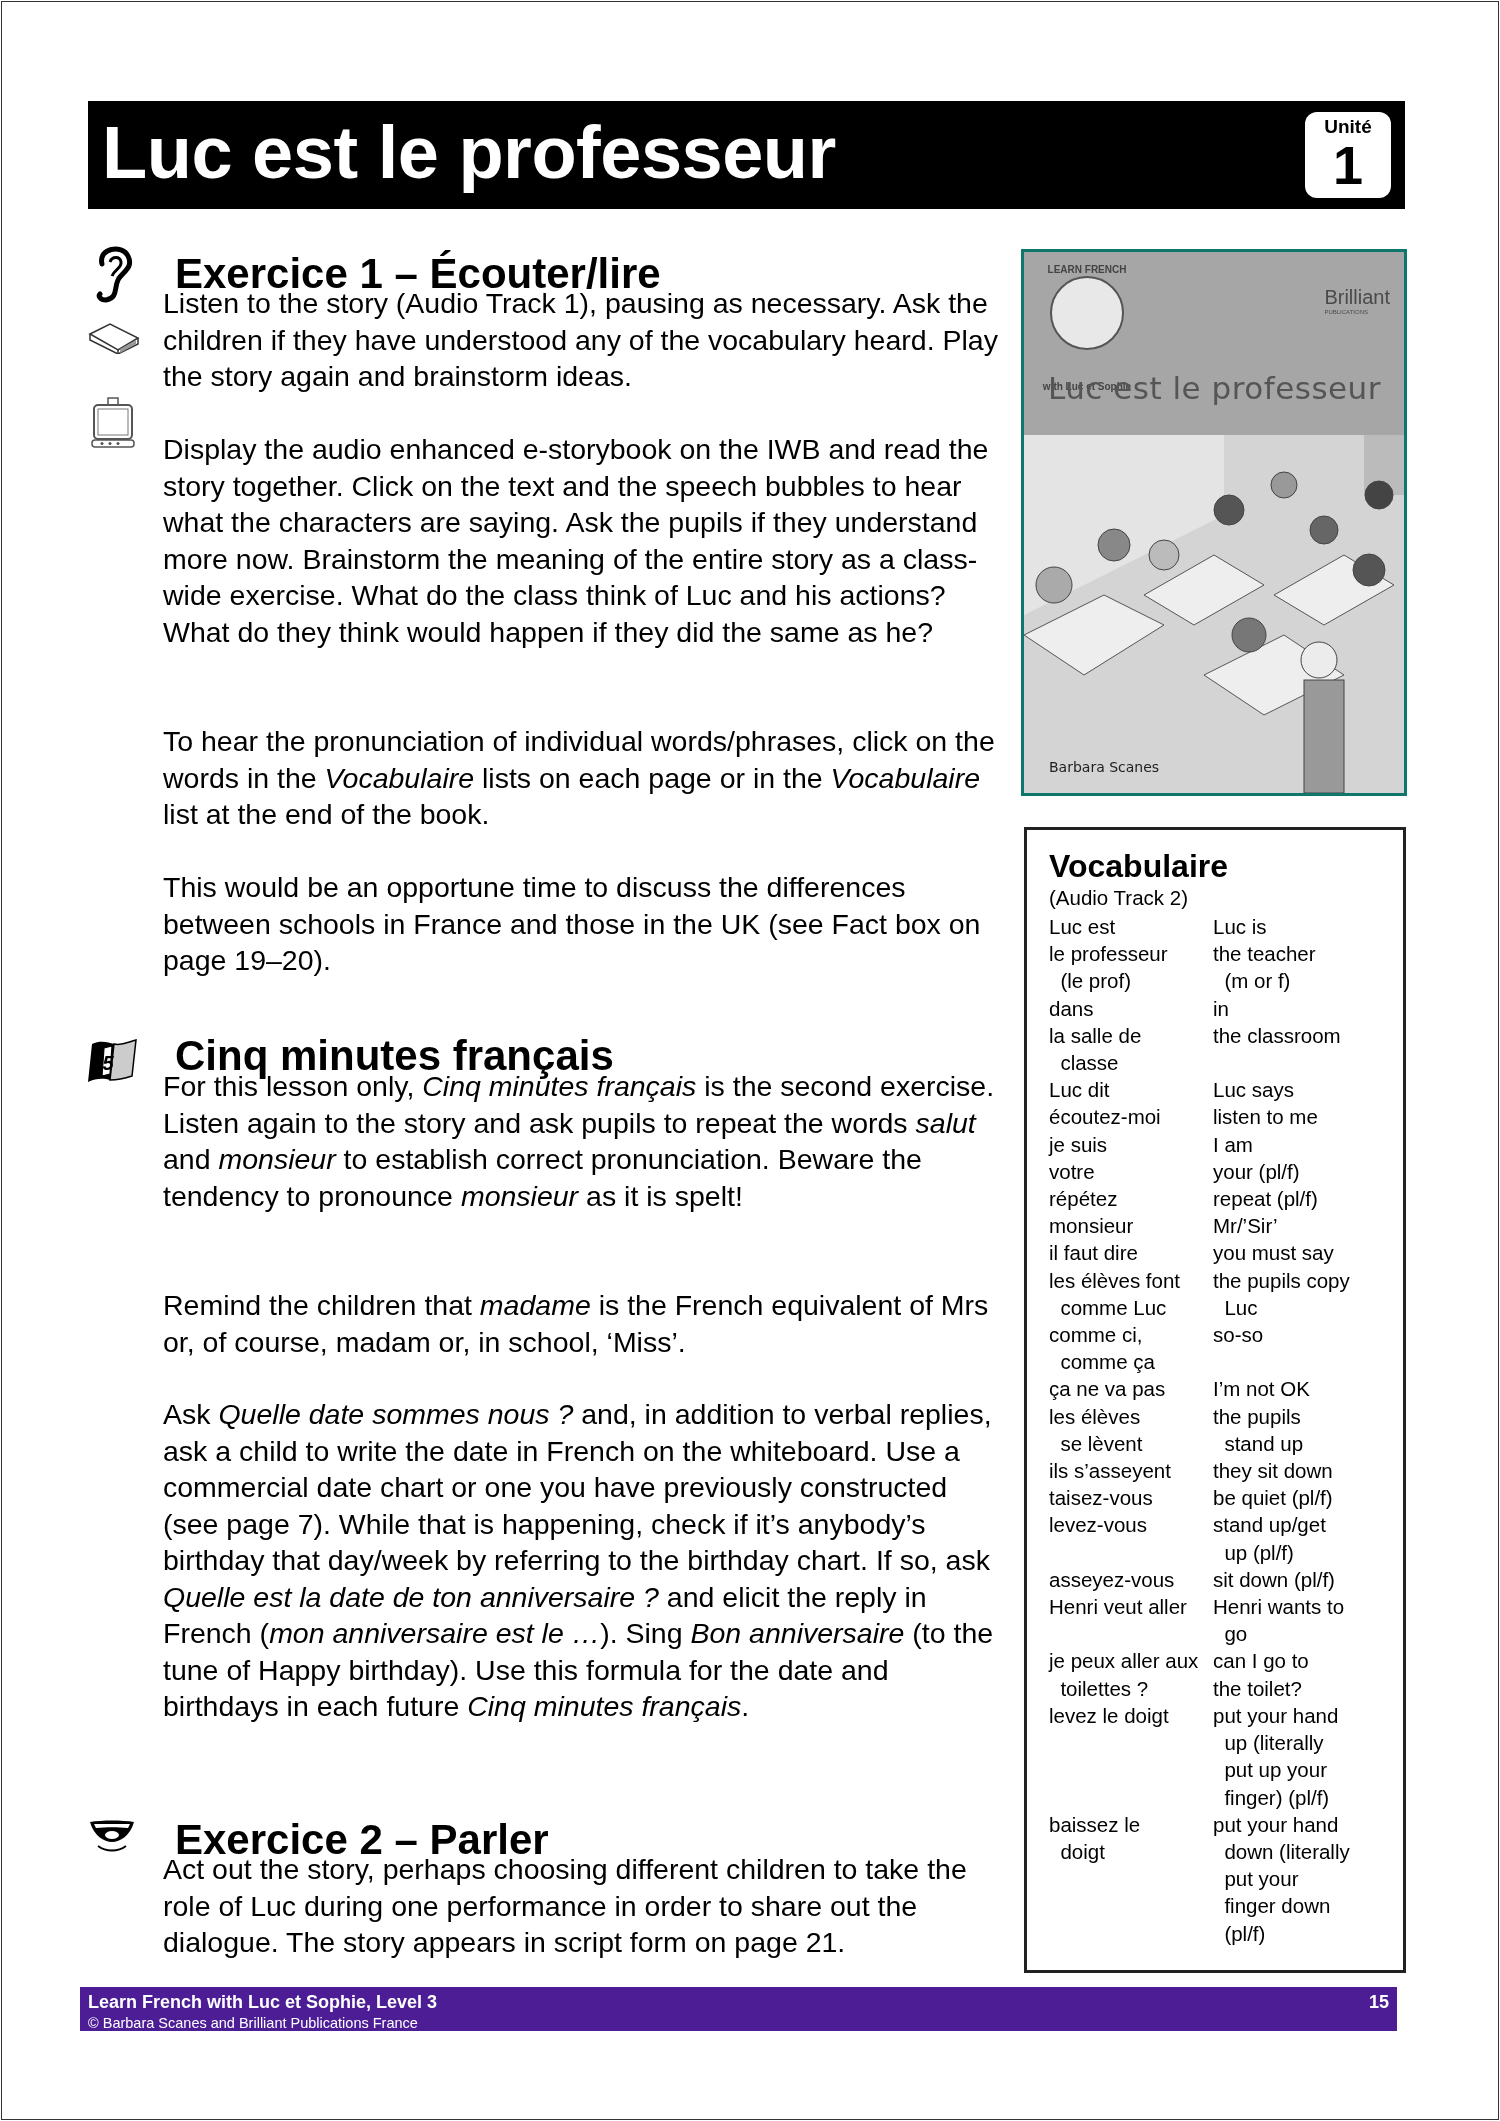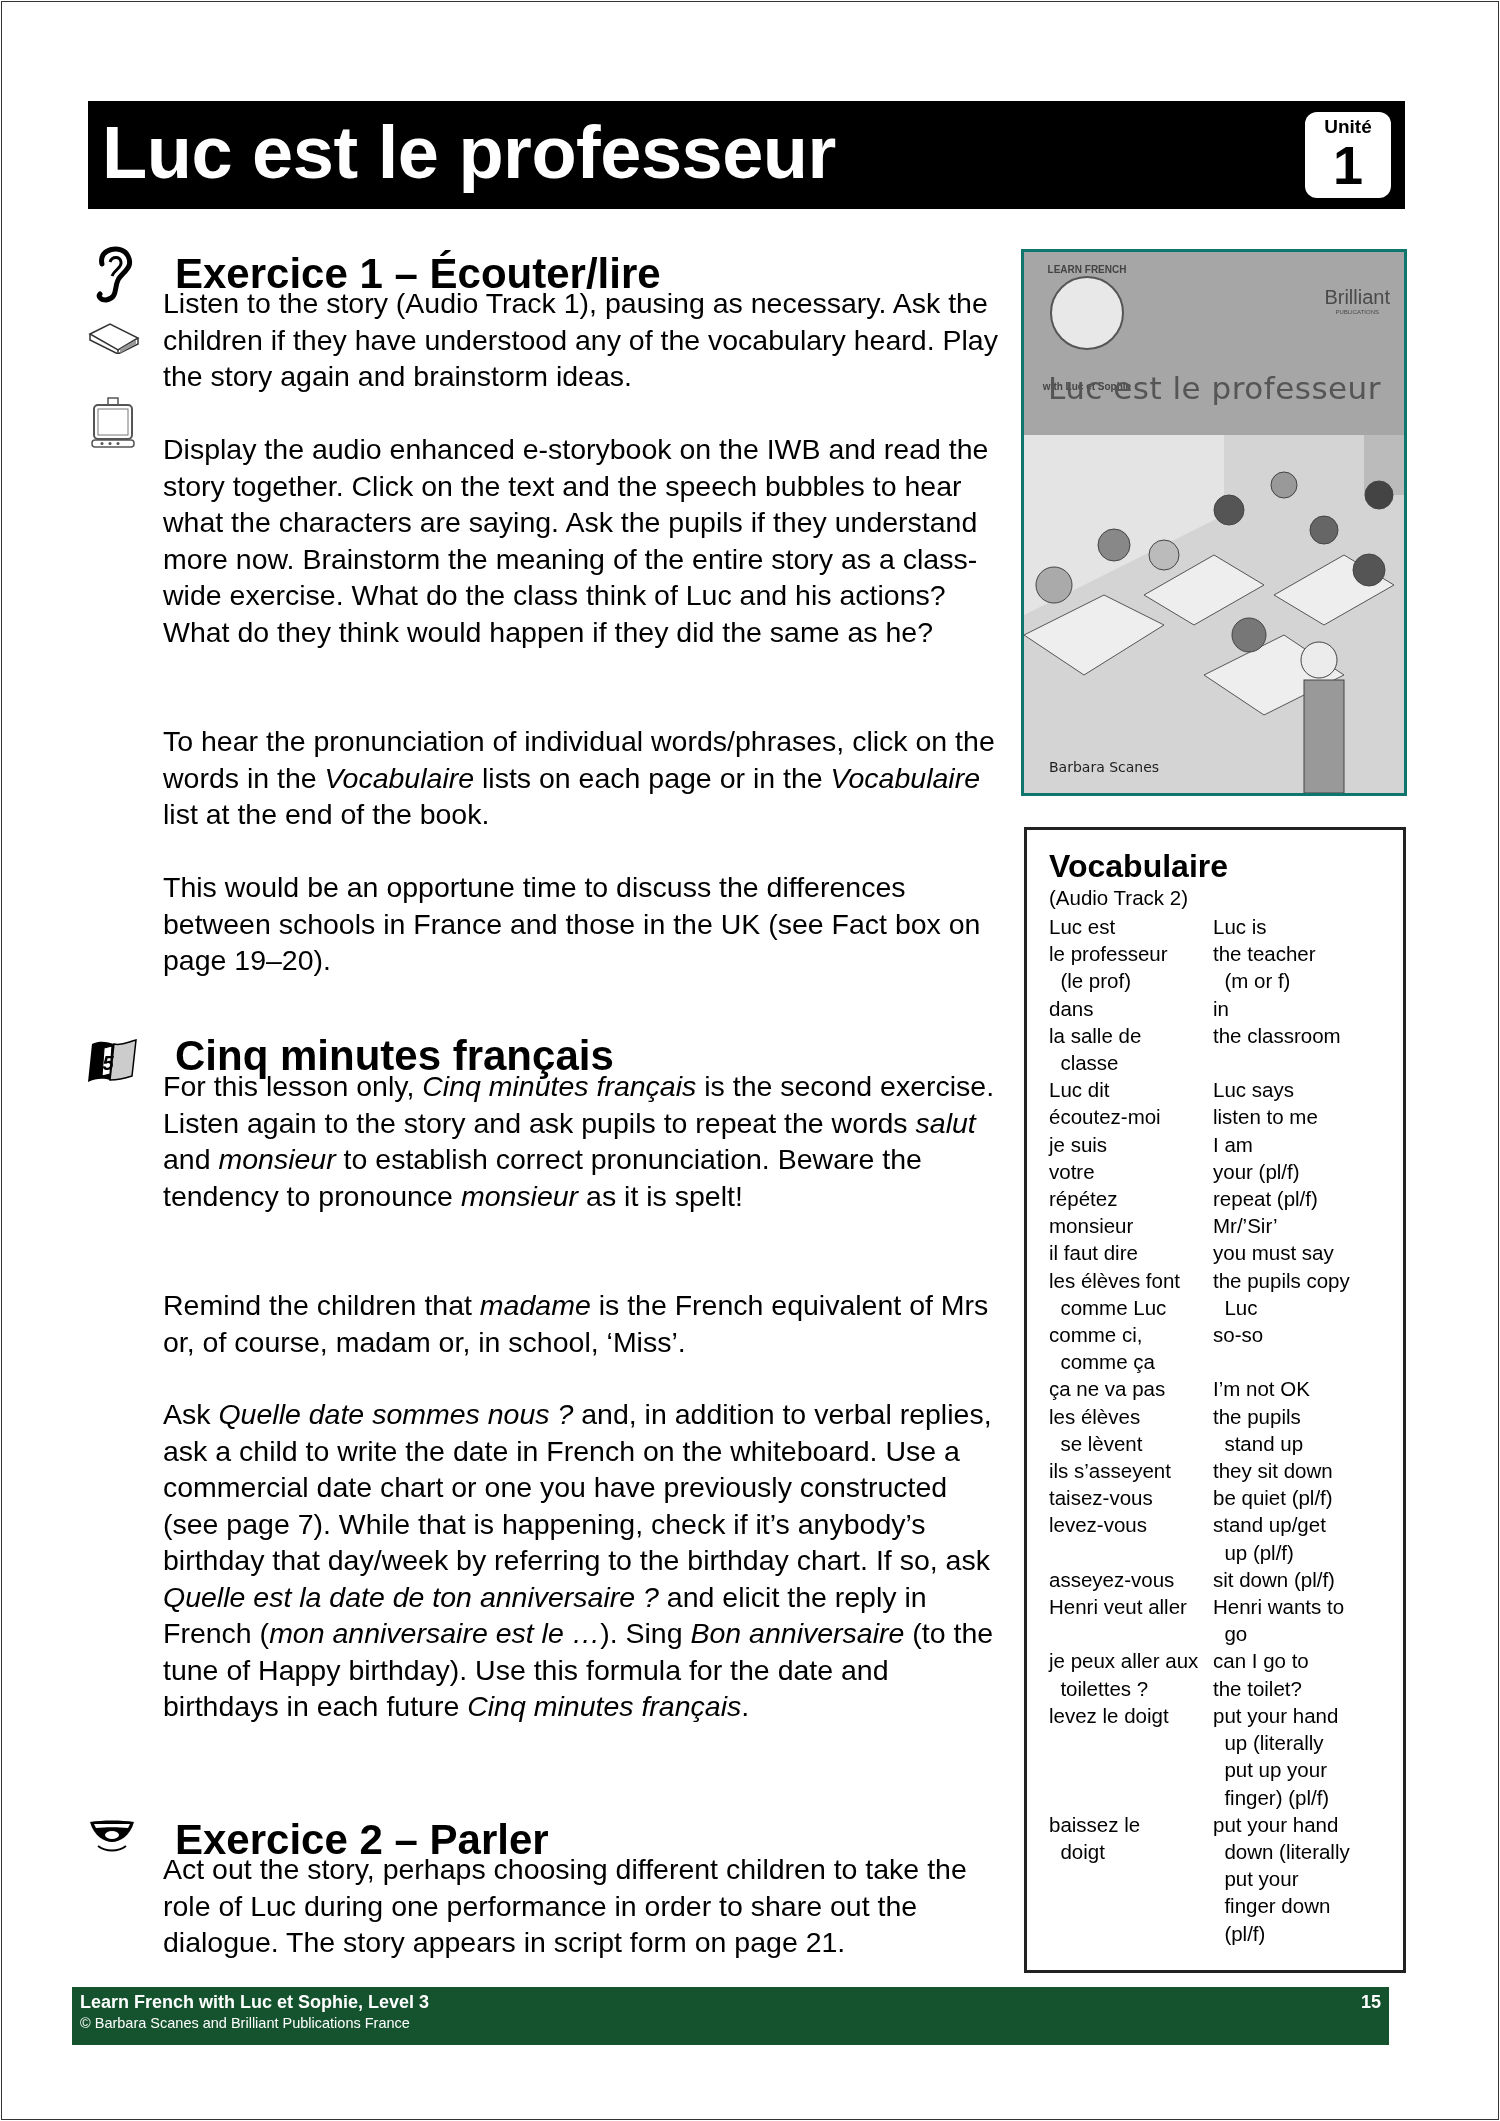--- a/index.html
+++ b/index.html
@@ -40,21 +40,21 @@
     position: absolute; left: 1021px; top: 249px; width: 380px; height: 541px;
     border: 3px solid #0f766e; background: #a9a9a9; overflow: hidden;
   }
   .cover .cover-top { position: absolute; left: 0; top: 0; width: 100%; height: 183px; background: #a6a6a6; }
   .cover .logo-circle {
     position: absolute; left: 26px; top: 24px; width: 70px; height: 70px; border-radius: 50%;
     background: #e8e8e8; border: 2px solid #555;
   }
   .cover .logo-text { position: absolute; left: 18px; top: 12px; font-size: 10px; font-weight: bold; color: #444; width: 90px; text-align: center; }
   .cover .logo-sub { position: absolute; left: 18px; top: 100px; font-size: 10px; font-weight: bold; color: #444; width: 90px; text-align: center; margin-top: 29px; }
-  .cover .brand { position: absolute; right: 14px; top: 34px; text-align: center; color: #4a4a4a; }
+  .cover .brand { position: absolute; right: 14px; top: 34px; text-align: left; color: #4a4a4a; }
   .cover .brand .b1 { font-size: 20px; display: block; }
   .cover .brand .b2 { font-size: 6px; display: block; }
   .cover .cover-title {
     position: absolute; left: 24px; top: 118px; font-size: 31px; color: #555;
     font-family: "DejaVu Sans", sans-serif; letter-spacing: 0.5px;
   }
   .cover .cover-art {
     position: absolute; left: 0; top: 183px; width: 100%; height: 358px;
     background: #cfcfcf;
   }
@@ -68,21 +68,21 @@
     border: 3px solid #222; background: #fff;
   }
   .vocab-title { position: absolute; left: 22px; top: 18px; font-size: 32px; font-weight: bold; margin: 0; }
   .vocab-sub { position: absolute; left: 22px; top: 56px; font-size: 20.5px; }
   .vocab-list { position: absolute; left: 22px; top: 83px; width: 340px; }
   .vocab-row { display: flex; font-size: 20.5px; line-height: 27.2px; }
   .vocab-row .fr { width: 164px; white-space: pre; flex: none; }
   .vocab-row .en { white-space: pre; }
 
   .footer-bar {
-    position: absolute; left: 72px; top: 1987px; width: 1317px; height: 58px; background: #14532d; color: #fff;
+    position: absolute; left: 80px; top: 1987px; width: 1317px; height: 44px; background: #4c1d95; color: #fff;
   }
   .footer-bar .f-title { position: absolute; left: 8px; top: 5px; font-size: 18px; font-weight: bold; }
   .footer-bar .f-copy { position: absolute; left: 8px; top: 28px; font-size: 14.5px; }
   .footer-bar .f-page { position: absolute; right: 8px; top: 5px; font-size: 18px; font-weight: bold; }
 </style>
 </head>
 <body>
 
 <div class="page-border"></div>
 

